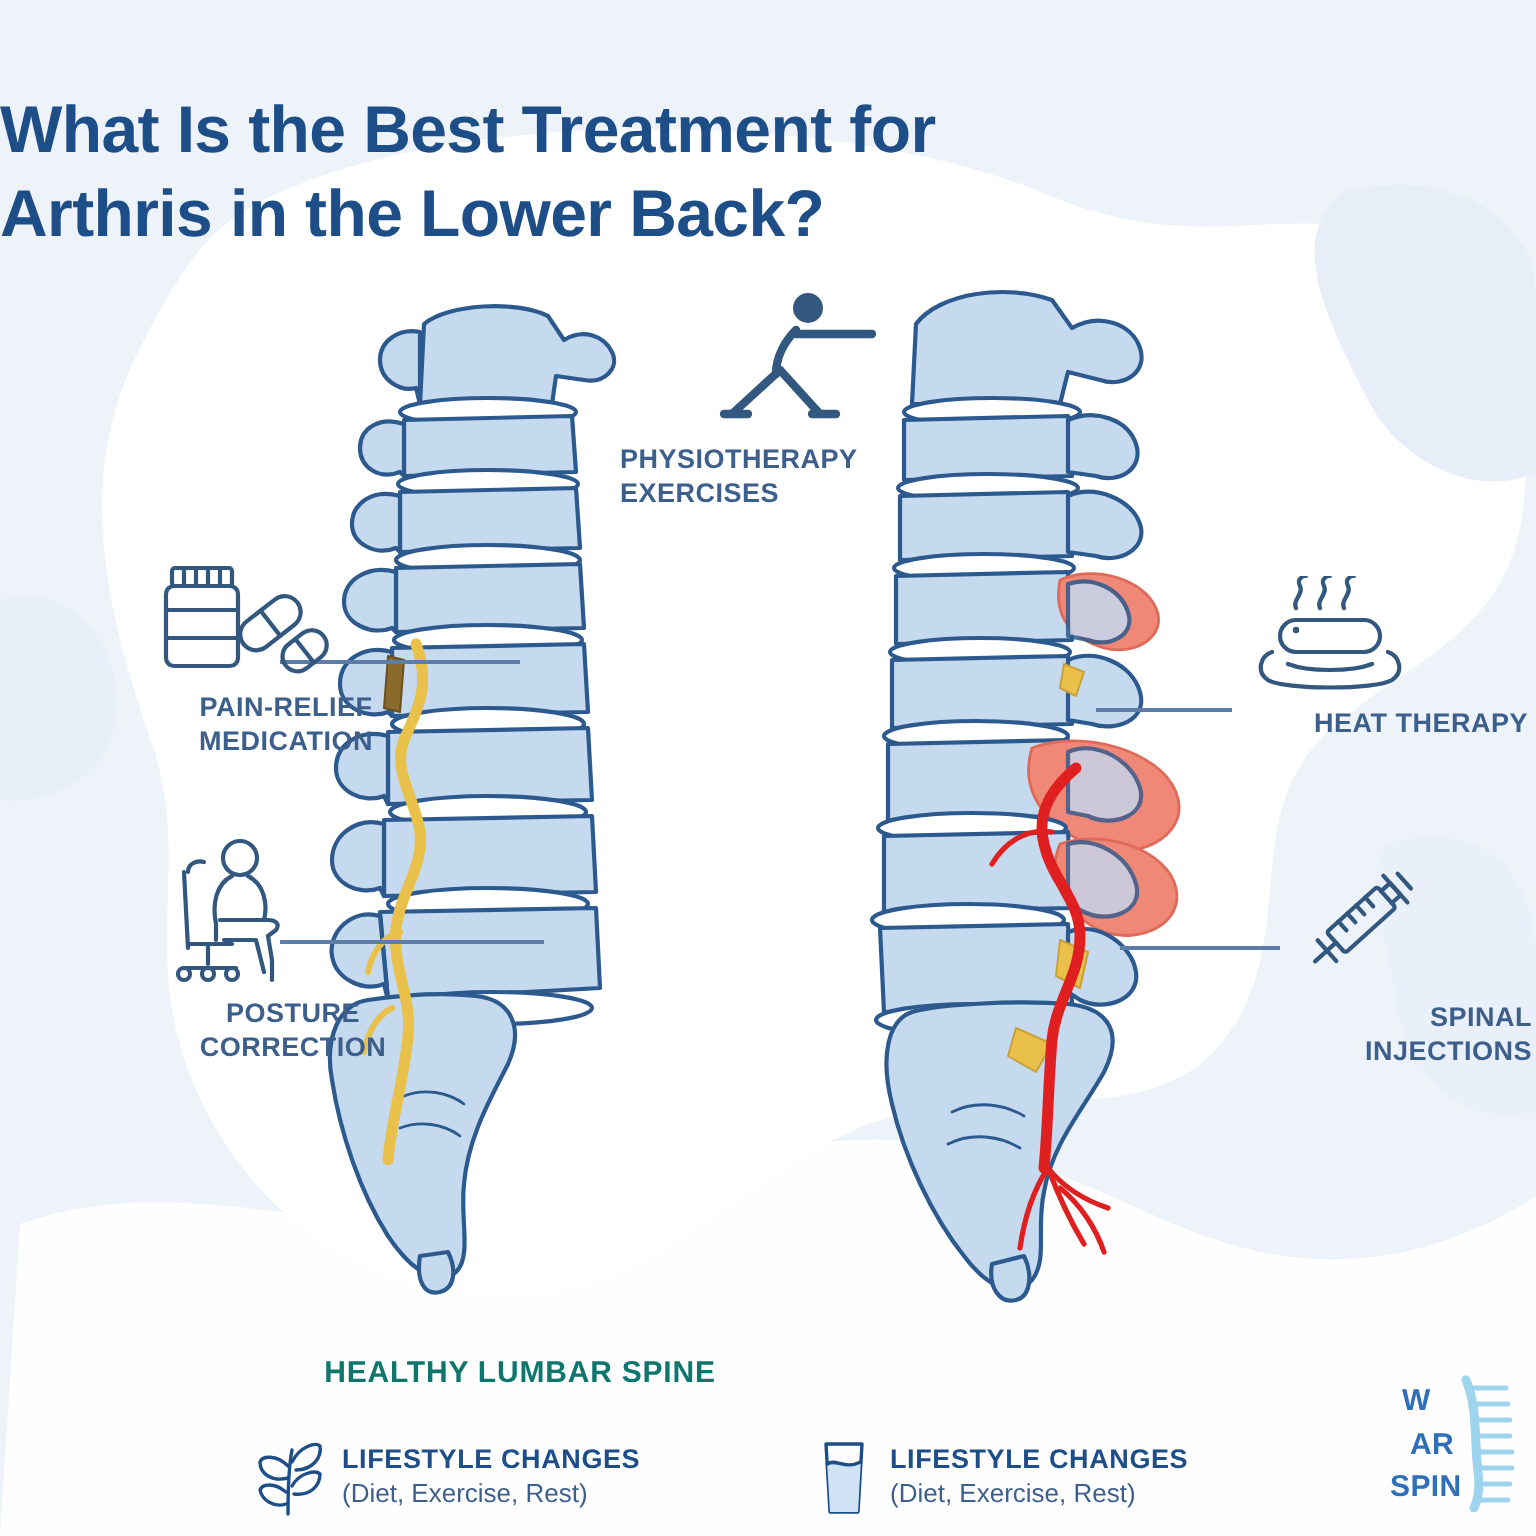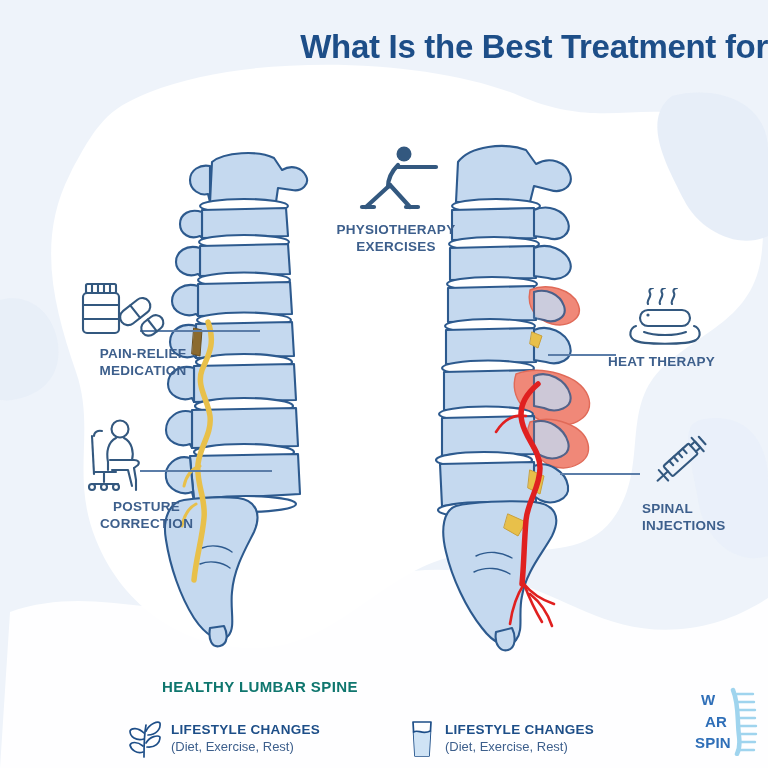--- a/index.html
+++ b/index.html
@@ -10,44 +10,44 @@
     position:relative;
     overflow:hidden;
   }
   #stage { position:absolute; inset:0; width:768px; height:768px; }
 
   
   .bg-layer { position:absolute; inset:0; z-index:0; }
 
   
   .title {
-    position:absolute; top:26px; left:0; width:768px;
-    text-align:right;
+    position:absolute; top:44px; left:0; width:768px;
+    text-align:left;
     font-size:33px; font-weight:700; line-height:1.28;
     color:#1d4e88; letter-spacing:-0.3px;
     z-index:6;
   }
   .title .l2 { display:block; }
 
   
   .spine-art { position:absolute; z-index:3; }
   #spine-left  { left:150px;  top:148px; width:190px; height:500px; }
   #spine-right { left:430px;  top:132px; width:210px; height:520px; }
 
   
   .callout { position:absolute; z-index:5; }
   .callout .ico { display:block; }
   .callout .cap {
     font-size:13.5px; font-weight:700; line-height:1.26;
     color:#3d5f8c; letter-spacing:0.25px; text-transform:uppercase;
     white-space:pre-line;
   }
   .c-left  .cap { text-align:center; }
-  .c-right .cap { text-align:left; }
-  .c-center .cap { text-align:center; }
+  .c-right .cap { text-align:right; }
+  .c-center .cap { text-align:left; }
 
   #co-med      { left:52px;  top:281px; width:180px; }
   #co-med .ico { margin-left:26px; }
   #co-med .cap { margin-top:6px; margin-left:2px; }
 
   #co-posture      { left:52px;  top:418px; width:180px; }
   #co-posture .ico { margin-left:20px; }
   #co-posture .cap { margin-top:6px; margin-left:9px; }
 
   #co-physio       { left:310px; top:145px; width:172px; }
@@ -113,20 +113,21 @@
     <path fill="#e6edf8" opacity="0.95" d="M672,96 C720,84 768,104 768,150 L768,236
              C740,250 700,232 684,200 C668,168 640,120 672,96 Z"></path>
     <path fill="#e6edf8" opacity="0.8" d="M0,300 C28,292 54,312 58,344 C62,378 40,396 12,400
              C6,401 2,400 0,400 Z"></path>
     <path fill="#e9f0f9" opacity="0.9" d="M700,420 C744,410 768,440 768,480 L768,556
              C736,566 704,540 698,500 C692,462 678,426 700,420 Z"></path>
   </svg>
 
   <h1 class="title">
     <span>What Is the Best Treatment for</span>
+    <span class="l2">Arthris in the Lower Back?</span>
   </h1>
 
   <div class="leader" id="ld-med"></div>
   <div class="leader" id="ld-posture"></div>
   <div class="leader" id="ld-heat"></div>
   <div class="leader" id="ld-inject"></div>
 
   <svg class="spine-art" id="spine-left" viewBox="0 0 190 500">
     <g stroke="#2d5a8e" stroke-width="2.1" stroke-linejoin="round" stroke-linecap="round">
 

